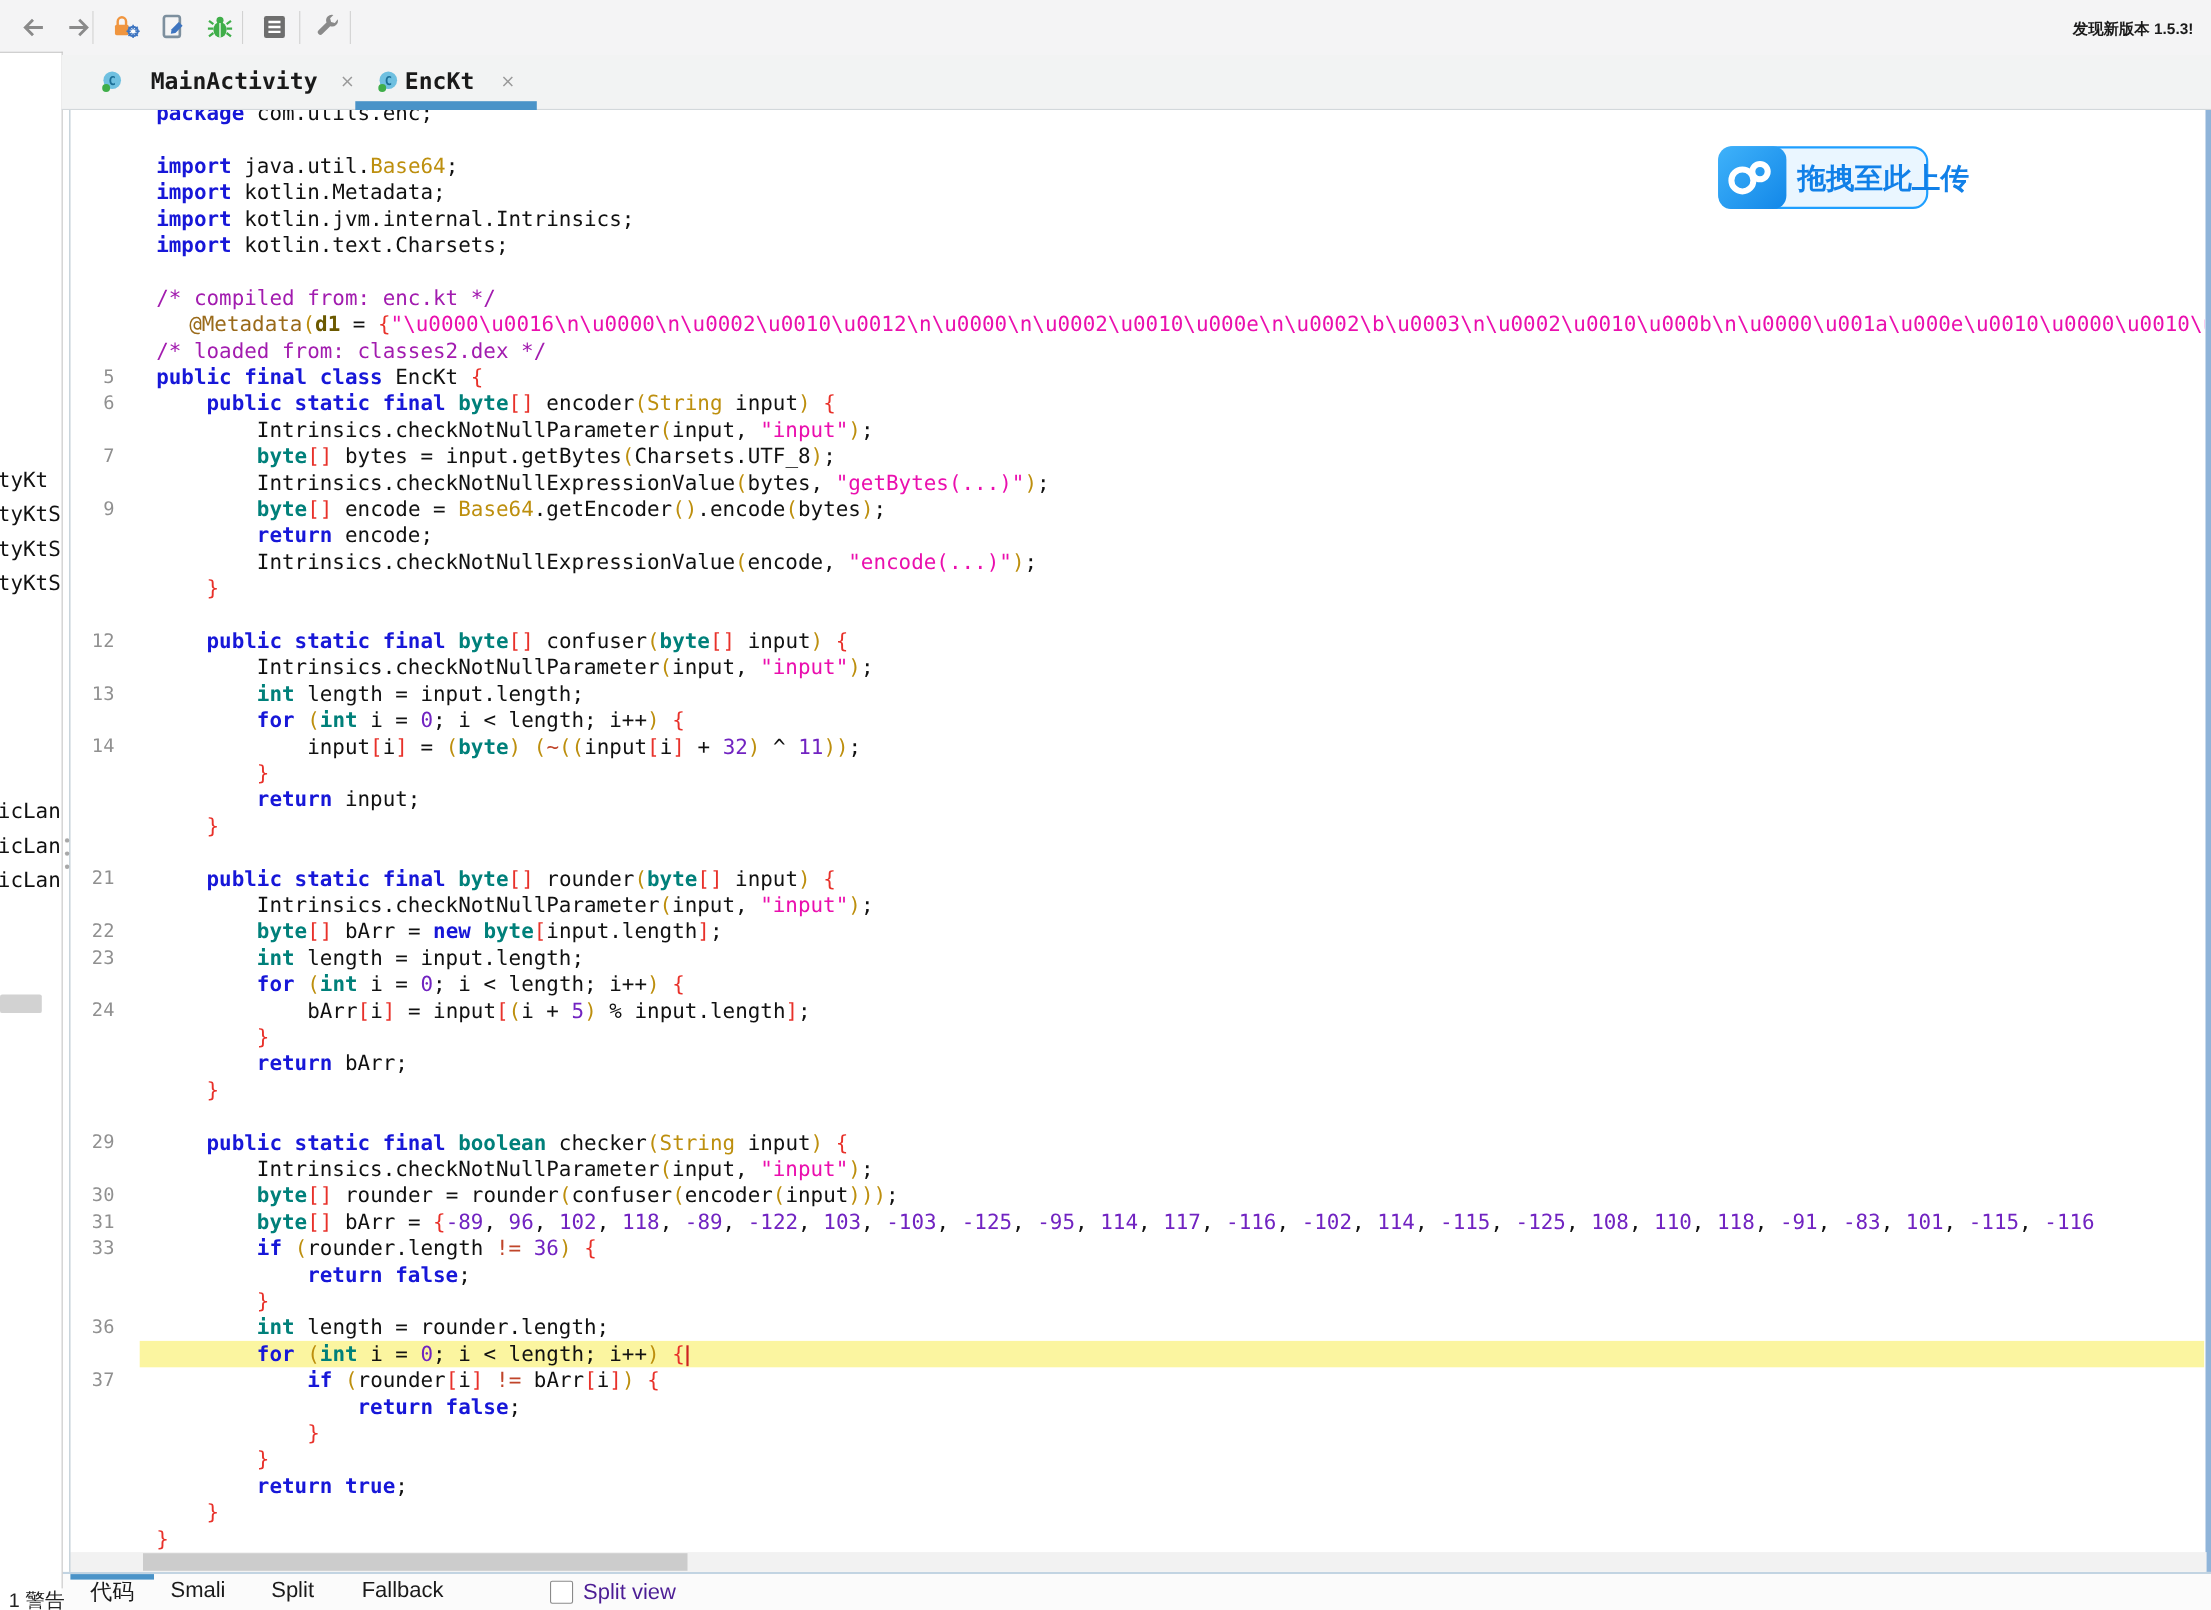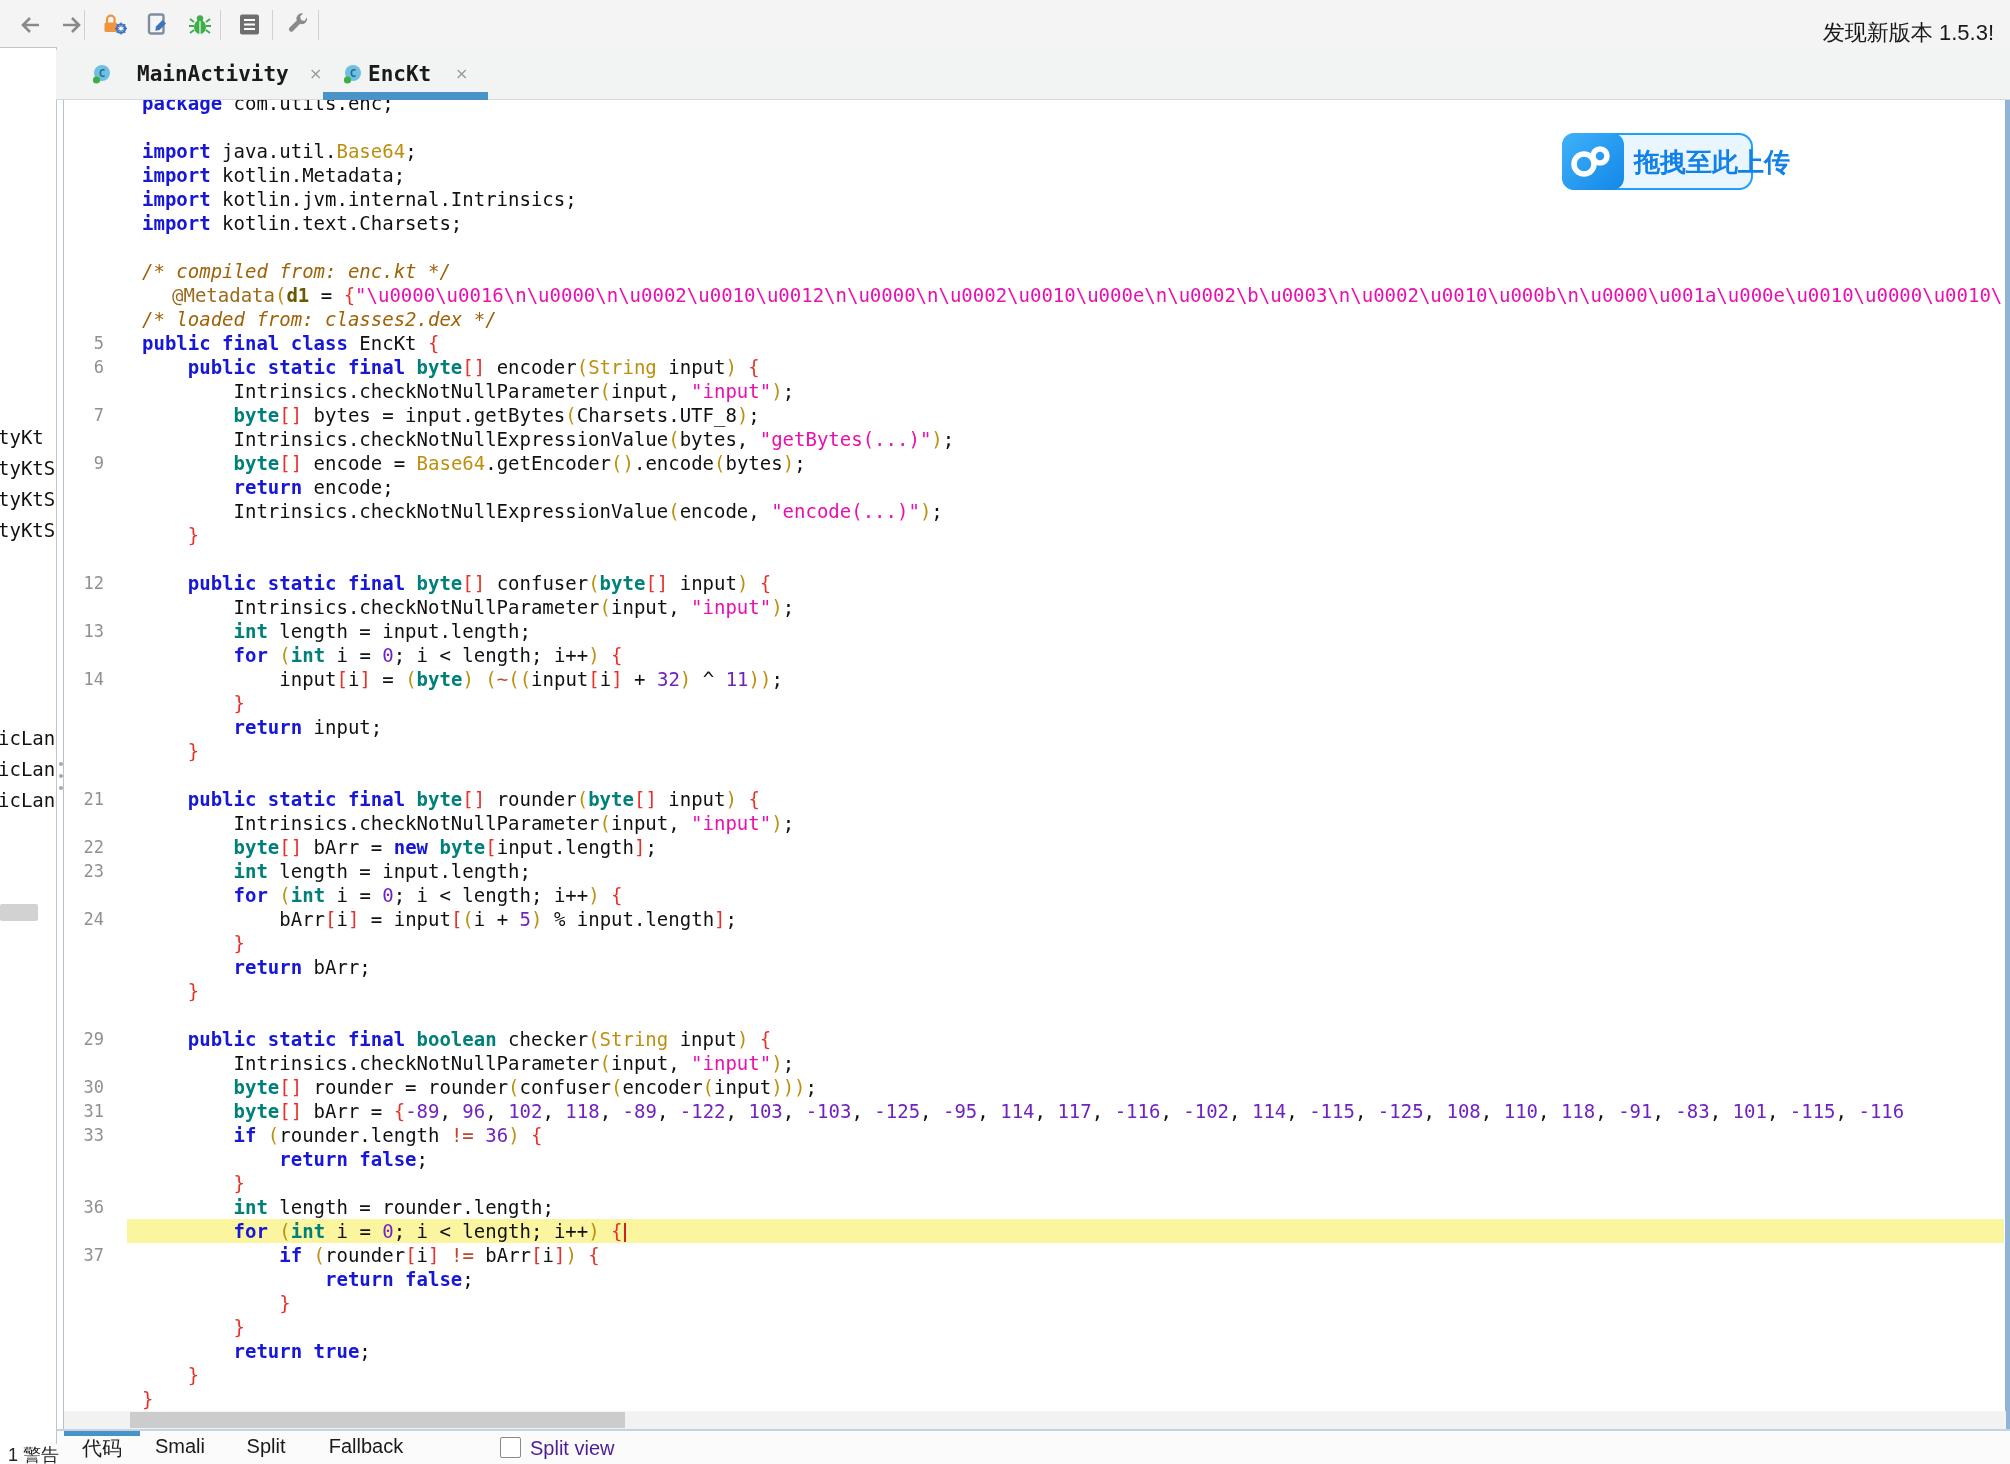--- a/index.html
+++ b/index.html
@@ -2,21 +2,21 @@
 <html><head>
 <meta charset="utf-8">
 <style>
   html,body{margin:0;padding:0;background:#fff;}
   #root{position:relative;width:2010px;height:1464px;overflow:hidden;background:#fff;
         font-family:"Liberation Sans","DejaVu Sans",sans-serif;}
   
   #toolbar{position:absolute;left:0;top:0;width:2010px;height:50px;background:#f4f4f5;}
   .tbicon{position:absolute;top:12px;width:26px;height:26px;cursor:pointer;}
   .tbsep{position:absolute;top:10px;width:1px;height:30px;background:#d2d2d2;}
-  #update-notice{position:absolute;top:18px;right:16px;font-size:22px;color:#1a1a1a;}
+  #update-notice{position:absolute;top:18px;right:16px;font-size:14px;color:#1a1a1a;font-weight:bold;}
   
   #tabbar{position:absolute;left:56px;top:50px;right:0;height:49px;background:#f2f3f3;
           border-bottom:1px solid #d3d8db;z-index:5;}
   .tab{position:absolute;top:0;height:49px;cursor:pointer;}
   .tab .cicon{position:absolute;top:14px;left:0;}
   .tab .tlabel{position:absolute;top:11px;font:bold 21px/26px "DejaVu Sans Mono",monospace;color:#1a1a1a;white-space:nowrap;}
   .tab .tclose{position:absolute;top:14px;font:16px/20px "DejaVu Sans",sans-serif;color:#9a9a9a;cursor:pointer;}
   #tab-underline{position:absolute;left:323px;top:92px;width:165px;height:8px;background:#4a93c8;z-index:6;}
   
   #left-panel{position:absolute;left:0;top:47px;width:56px;height:1396px;background:#fff;
@@ -33,21 +33,21 @@
       font:17px/24px "DejaVu Sans Mono",monospace;color:#909090;}
   .code{position:absolute;left:63px;right:0;top:0;height:24px;padding-left:15px;
         font:19px/24px "DejaVu Sans Mono",monospace;white-space:pre;color:#111;}
   .line.hl .code{background:#fbf5a0;}
   .sg-kw{color:#1717d8;font-weight:bold;}
   .sg-ty{color:#00807a;font-weight:bold;}
   .sg-br{color:#e8312a;}
   .sg-pa{color:#bd8f0e;}
   .sg-st{color:#ea0fae;}
   .sg-nu{color:#7123c1;}
-  .sg-cm{color:#a16207;font-style:italic;}
+  .sg-cm{color:#a21caf;}
   .sg-an{color:#9a6a1a;margin-left:30px;}
   .sg-an2{color:#6b5900;font-weight:bold;}
   .sg-cl{color:#bd8f0e;}
   .sg-op{color:#c0452a;}
   .sg-tx{color:#111;}
   .sg-caret{display:inline-block;width:2px;height:19px;background:#cc2222;vertical-align:text-bottom;margin-left:1px;}
   #editor-vscroll{position:absolute;right:0;top:99px;width:5px;height:1330px;background:#8fb4d9;z-index:2;}
   
   #hscroll-track{position:absolute;left:64px;top:1411px;width:1942px;height:18px;background:#f2f2f2;z-index:2;}
   #hscroll-thumb{position:absolute;left:66px;top:1px;width:495px;height:16px;background:#cccccc;cursor:grab;}

